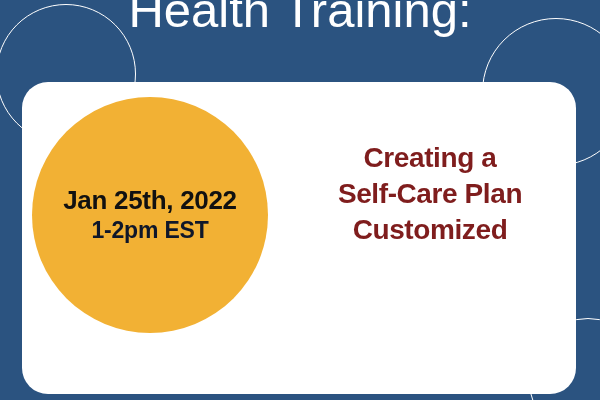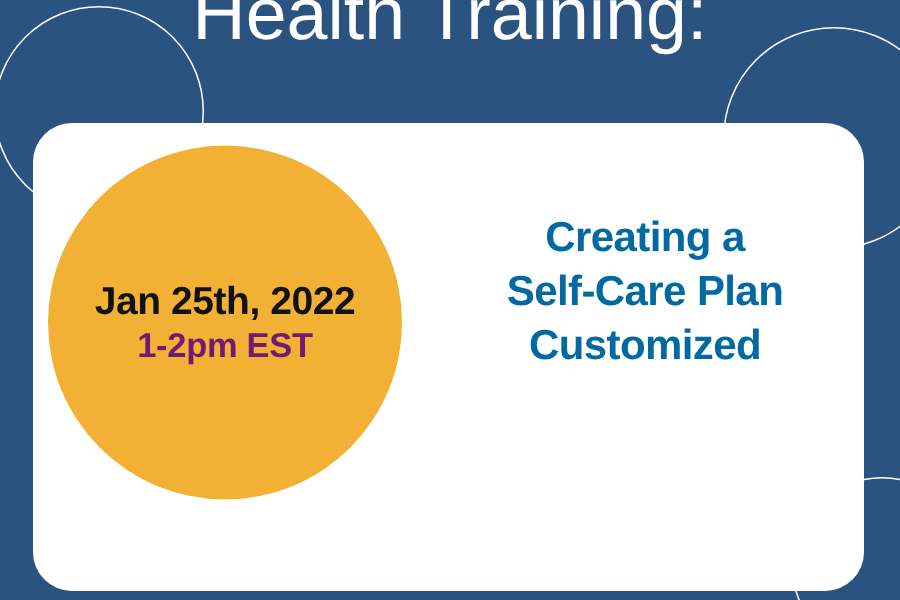--- a/index.html
+++ b/index.html
@@ -78,37 +78,37 @@
   }
   #date-line {
     color: #111111;
     font-weight: bold;
     font-size: 26px;
     line-height: 1.05;
     letter-spacing: -0.3px;
     white-space: nowrap;
   }
   #time-line {
-    color: #701a75;
+    color: #0f172a;
     font-weight: bold;
     font-size: 23px;
     line-height: 1.15;
     letter-spacing: -0.2px;
     white-space: nowrap;
     margin-top: 3px;
   }
 
   
   #session-title {
     position: absolute;
     left: 272px;
     top: 58px;
     width: 272px;
     text-align: center;
-    color: #0369a1;
+    color: #7f1d1d;
     font-weight: bold;
     font-size: 28px;
     line-height: 1.28;
     letter-spacing: -0.4px;
     z-index: 4;
   }
   #session-title .tline { display: block; }
 
   
   #signup-line {

